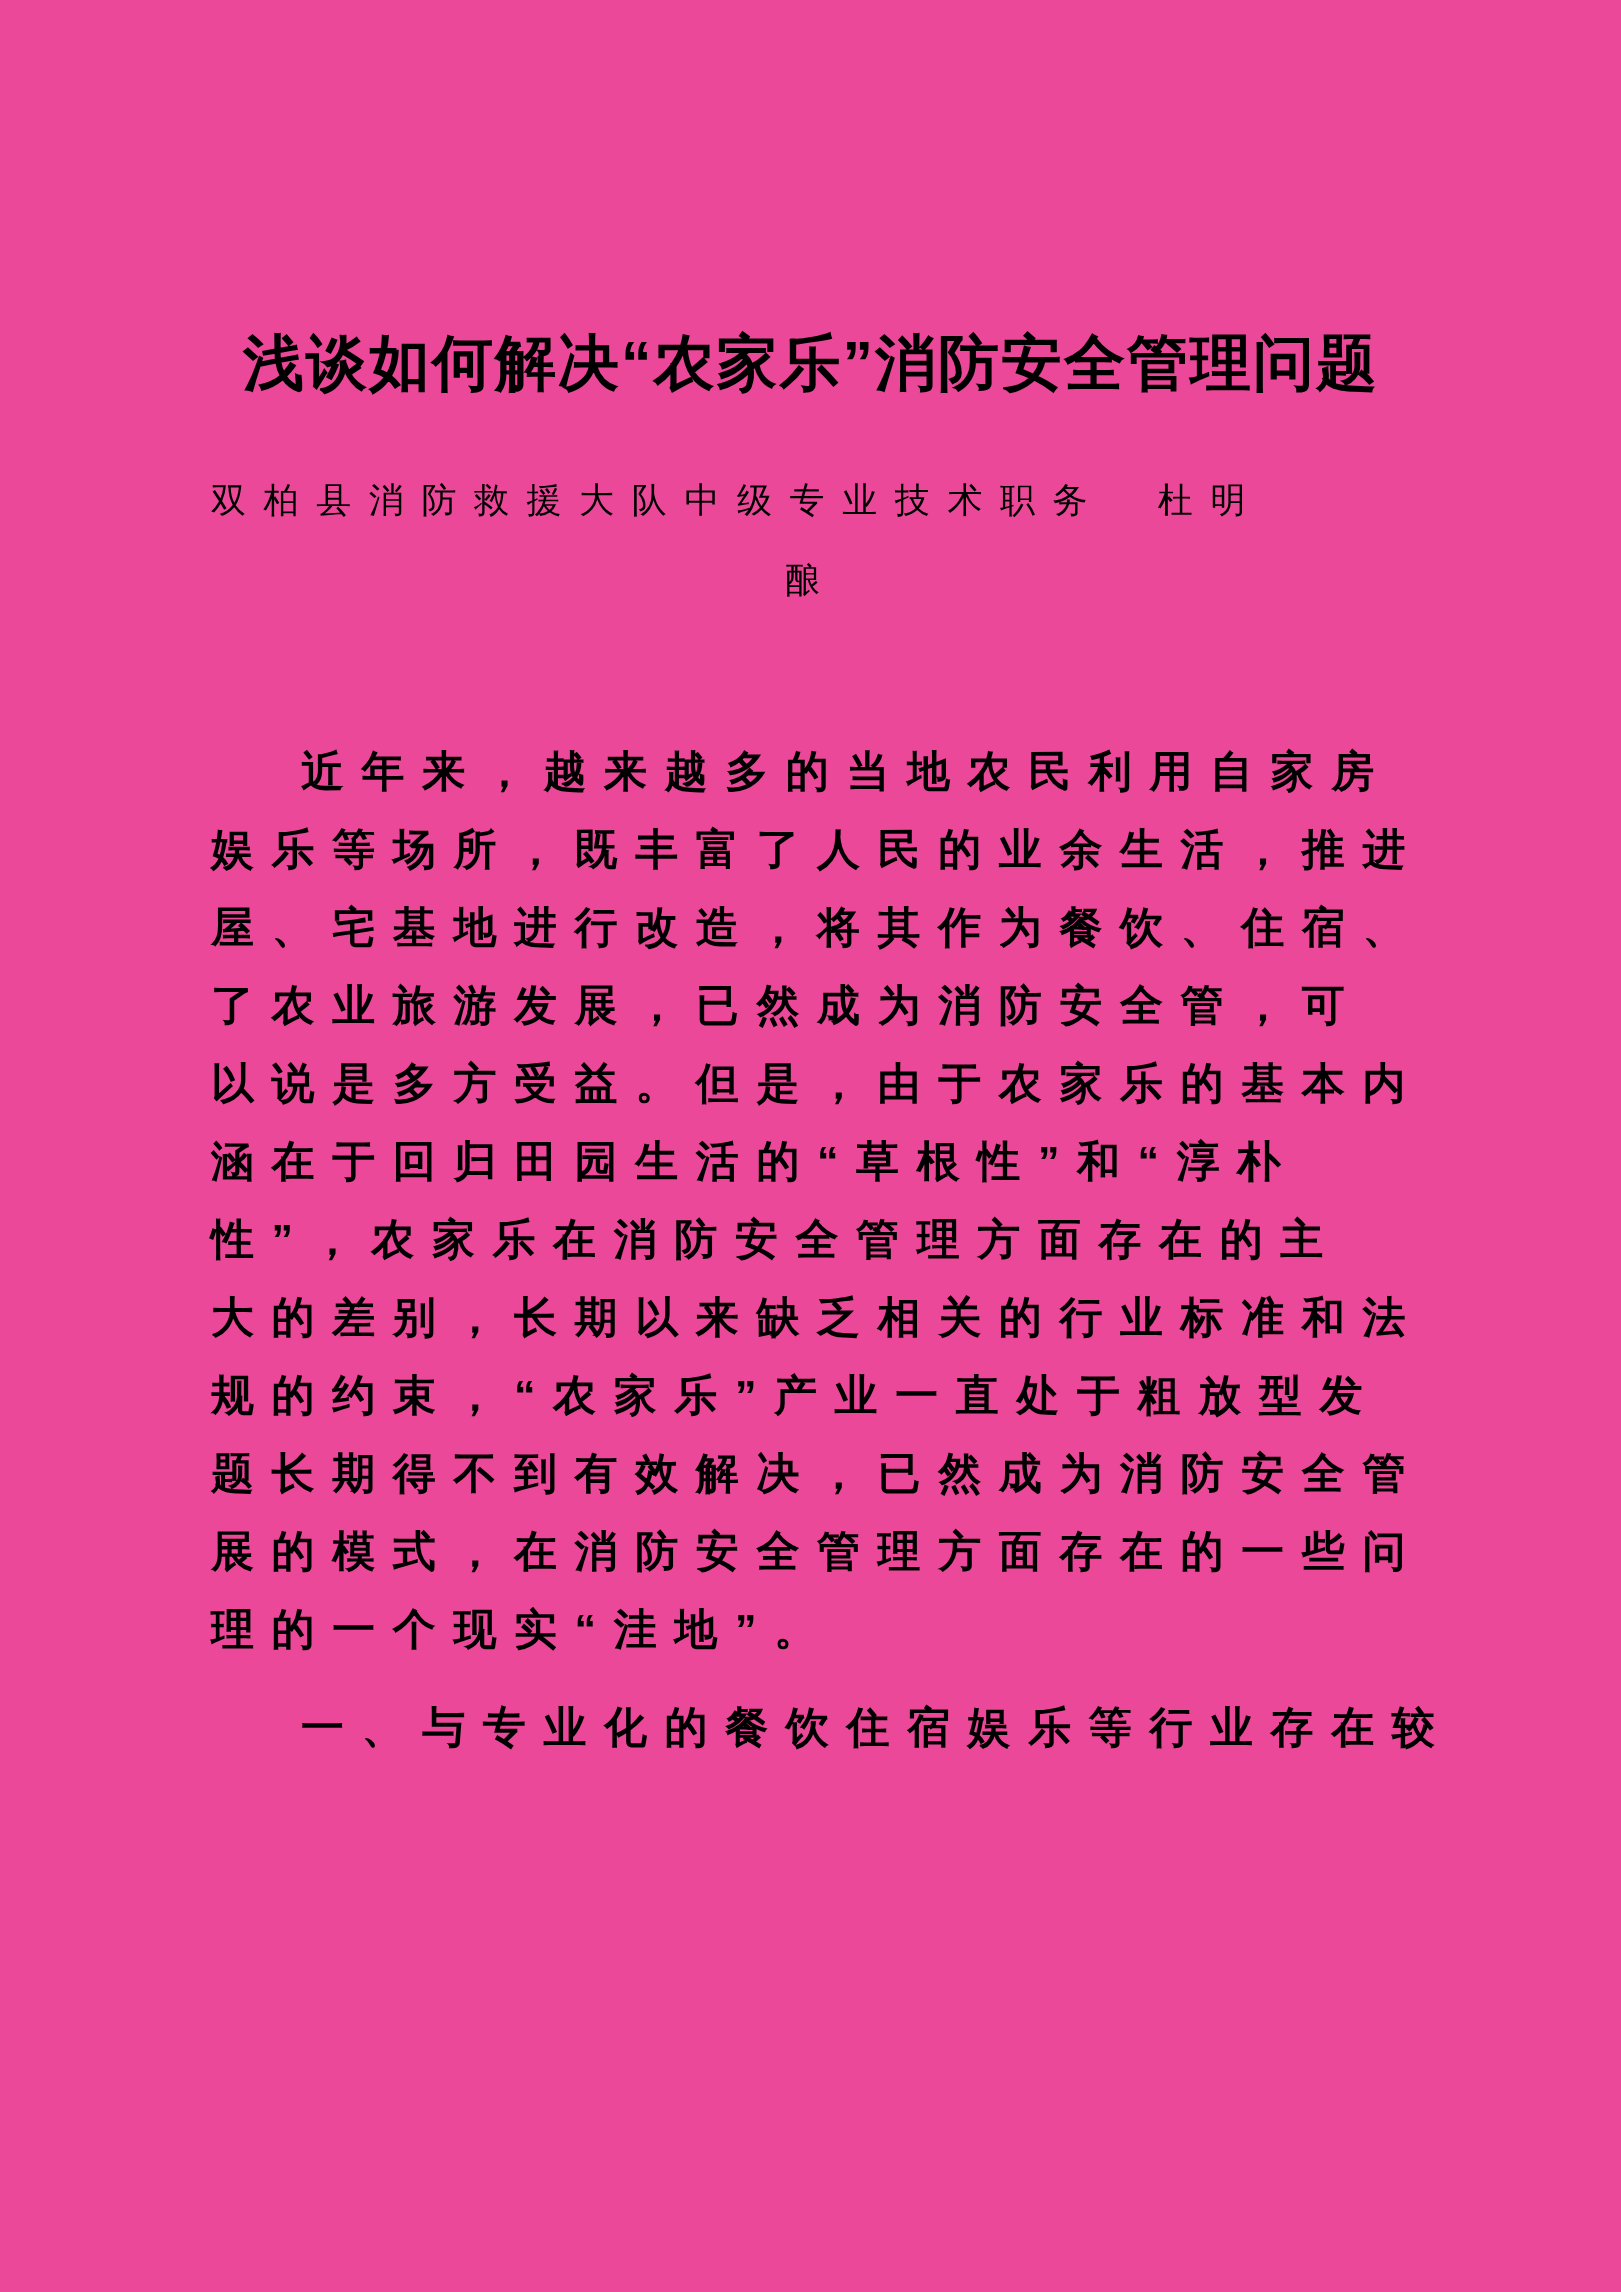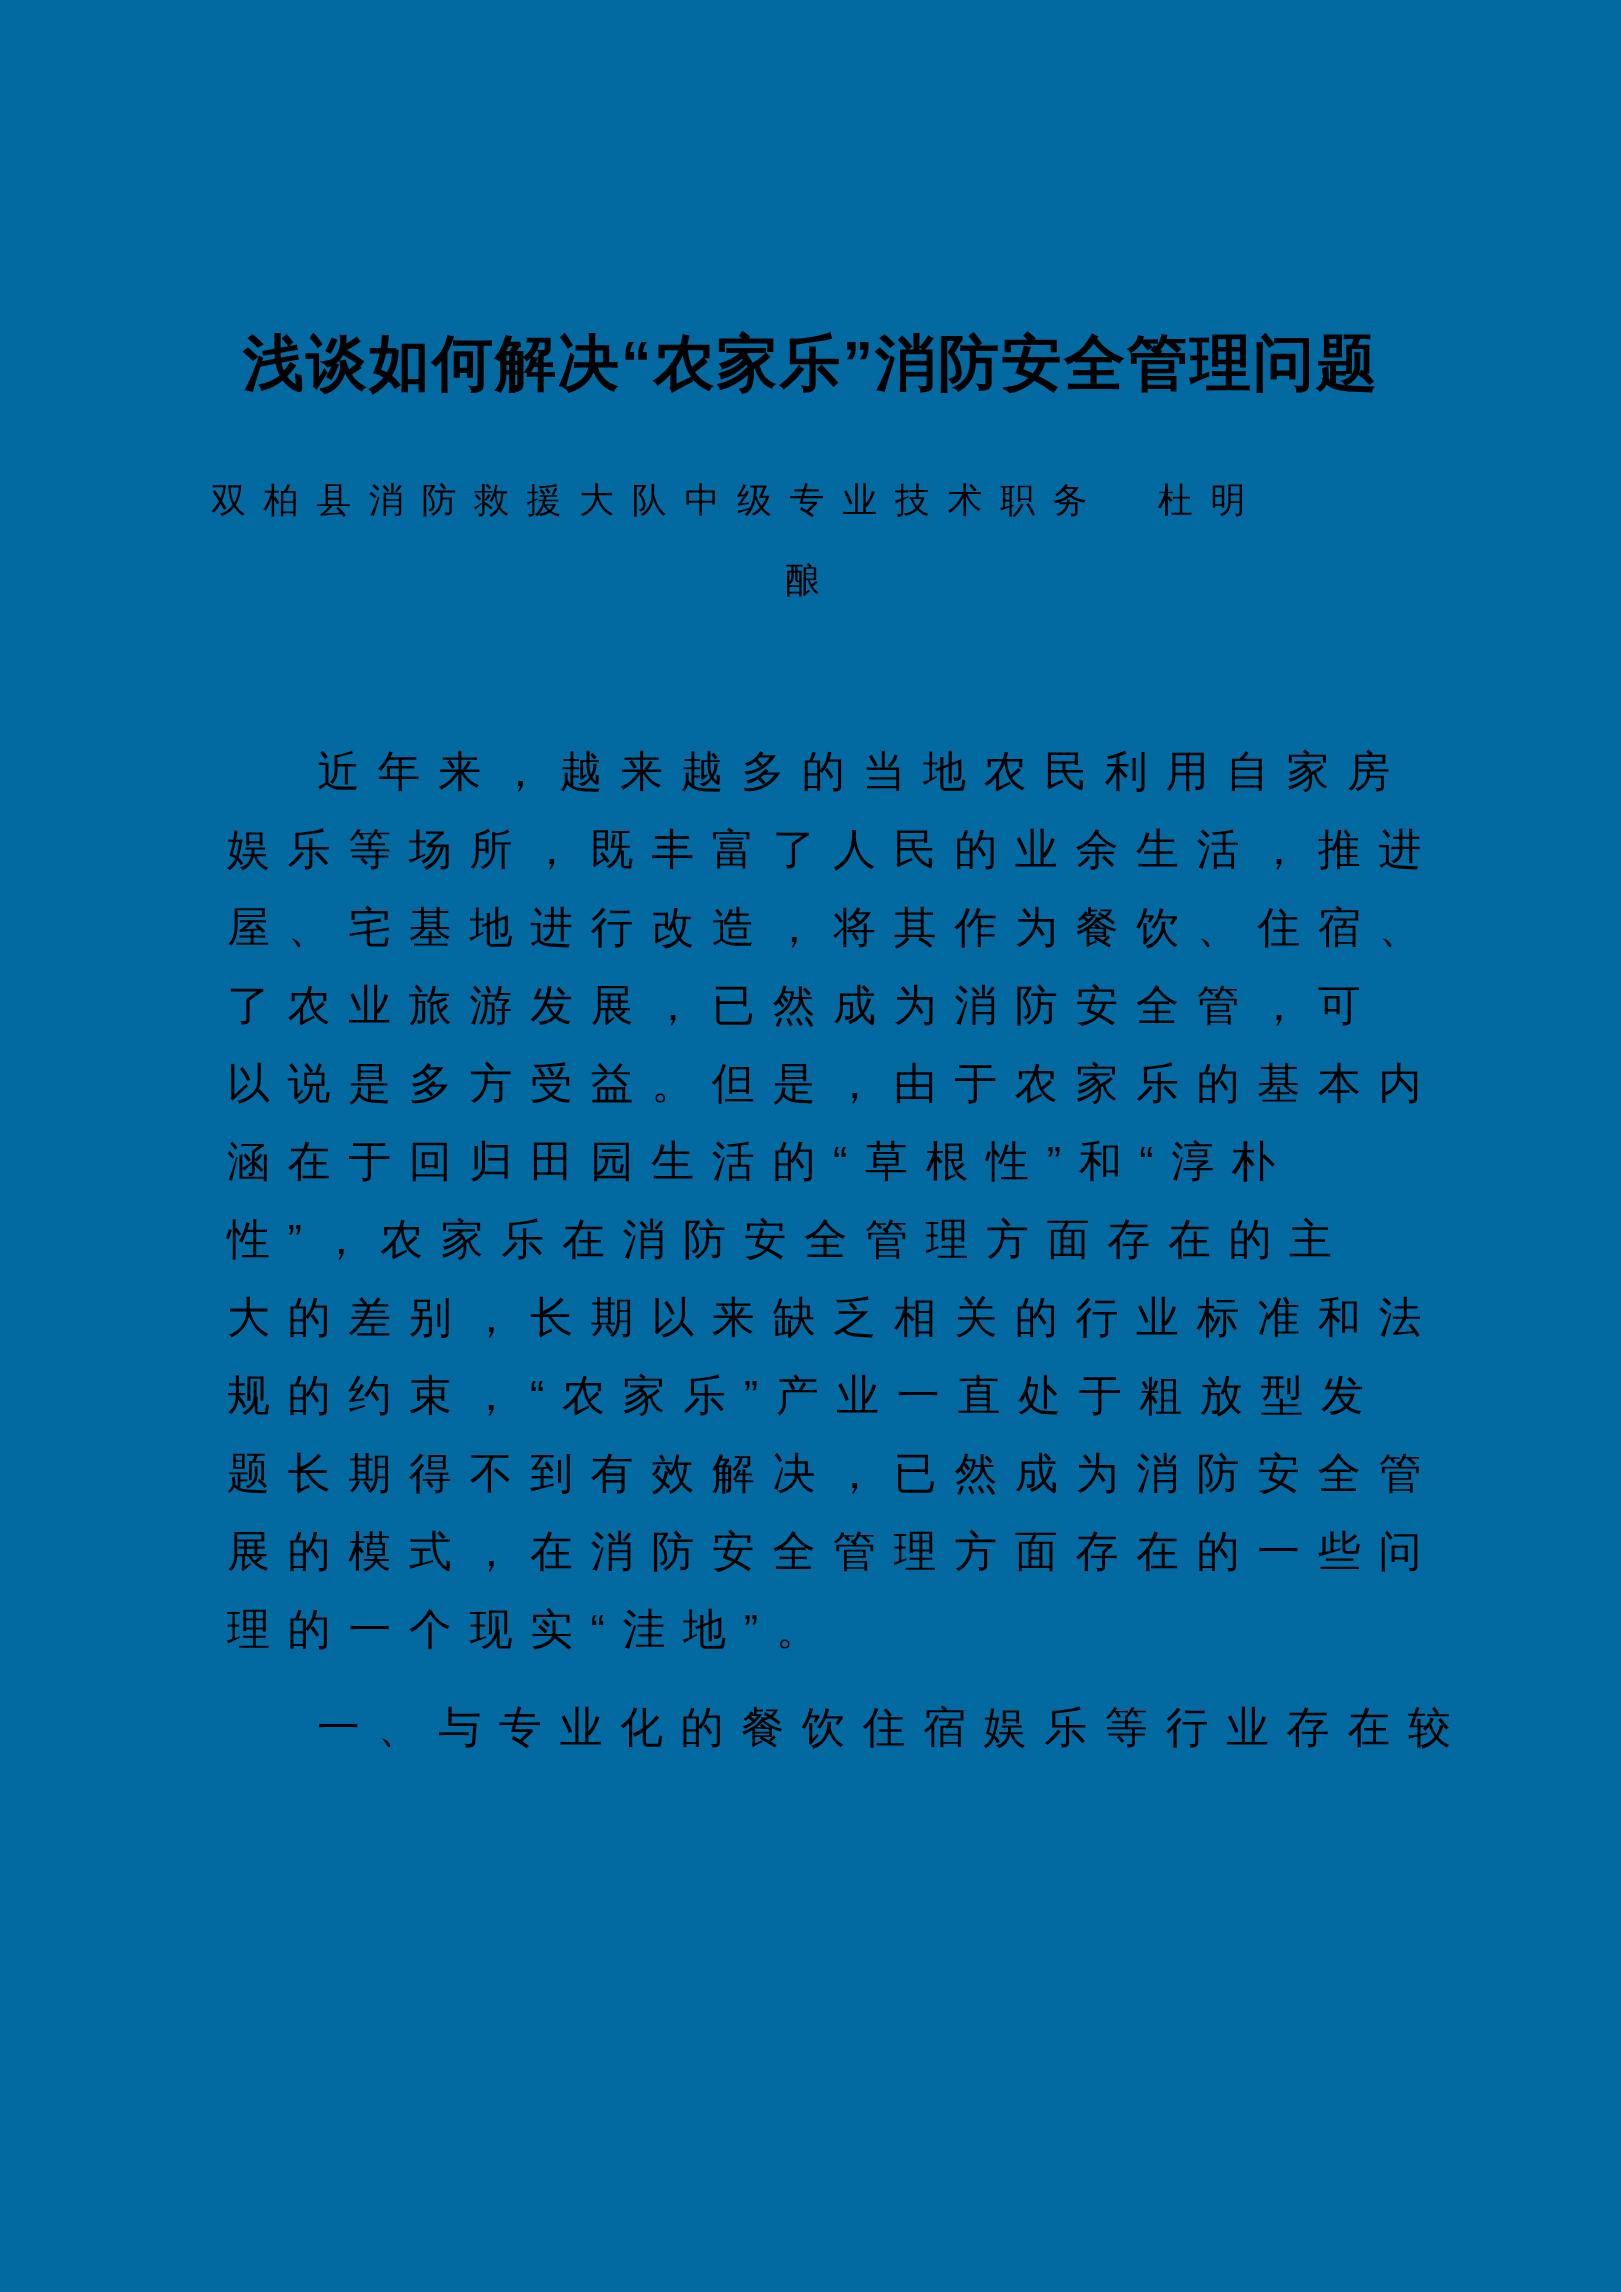--- a/index.html
+++ b/index.html
@@ -4,21 +4,21 @@
 <style>
   html, body {
     margin: 0;
     padding: 0;
     background: #ffffff;
   }
   .page {
     position: relative;
     width: 1621px;
     height: 2293px;
-    background: #0369a1;
+    background: #ec4899;
     color: #000000;
     font-family: "Liberation Sans", sans-serif;
     overflow: hidden;
   }
   .content {
     position: absolute;
     left: 211px;
     top: 0;
     width: 1200px;
     padding-top: 314px;
@@ -44,21 +44,22 @@
   }
   .byline .byline-line-2 {
     text-align: center;
   }
   .doc-body {
     margin-top: 112px;
     font-size: 43px;
     letter-spacing: 17.6px;
   }
   .para {
-    margin: 16px;
+    margin: 0;
+    font-weight: bold;
   }
   .para.heading {
     margin-top: 19.6px;
   }
   .line {
     line-height: 78px;
     white-space: nowrap;
   }
   .line.indent {
     padding-left: 90px;

